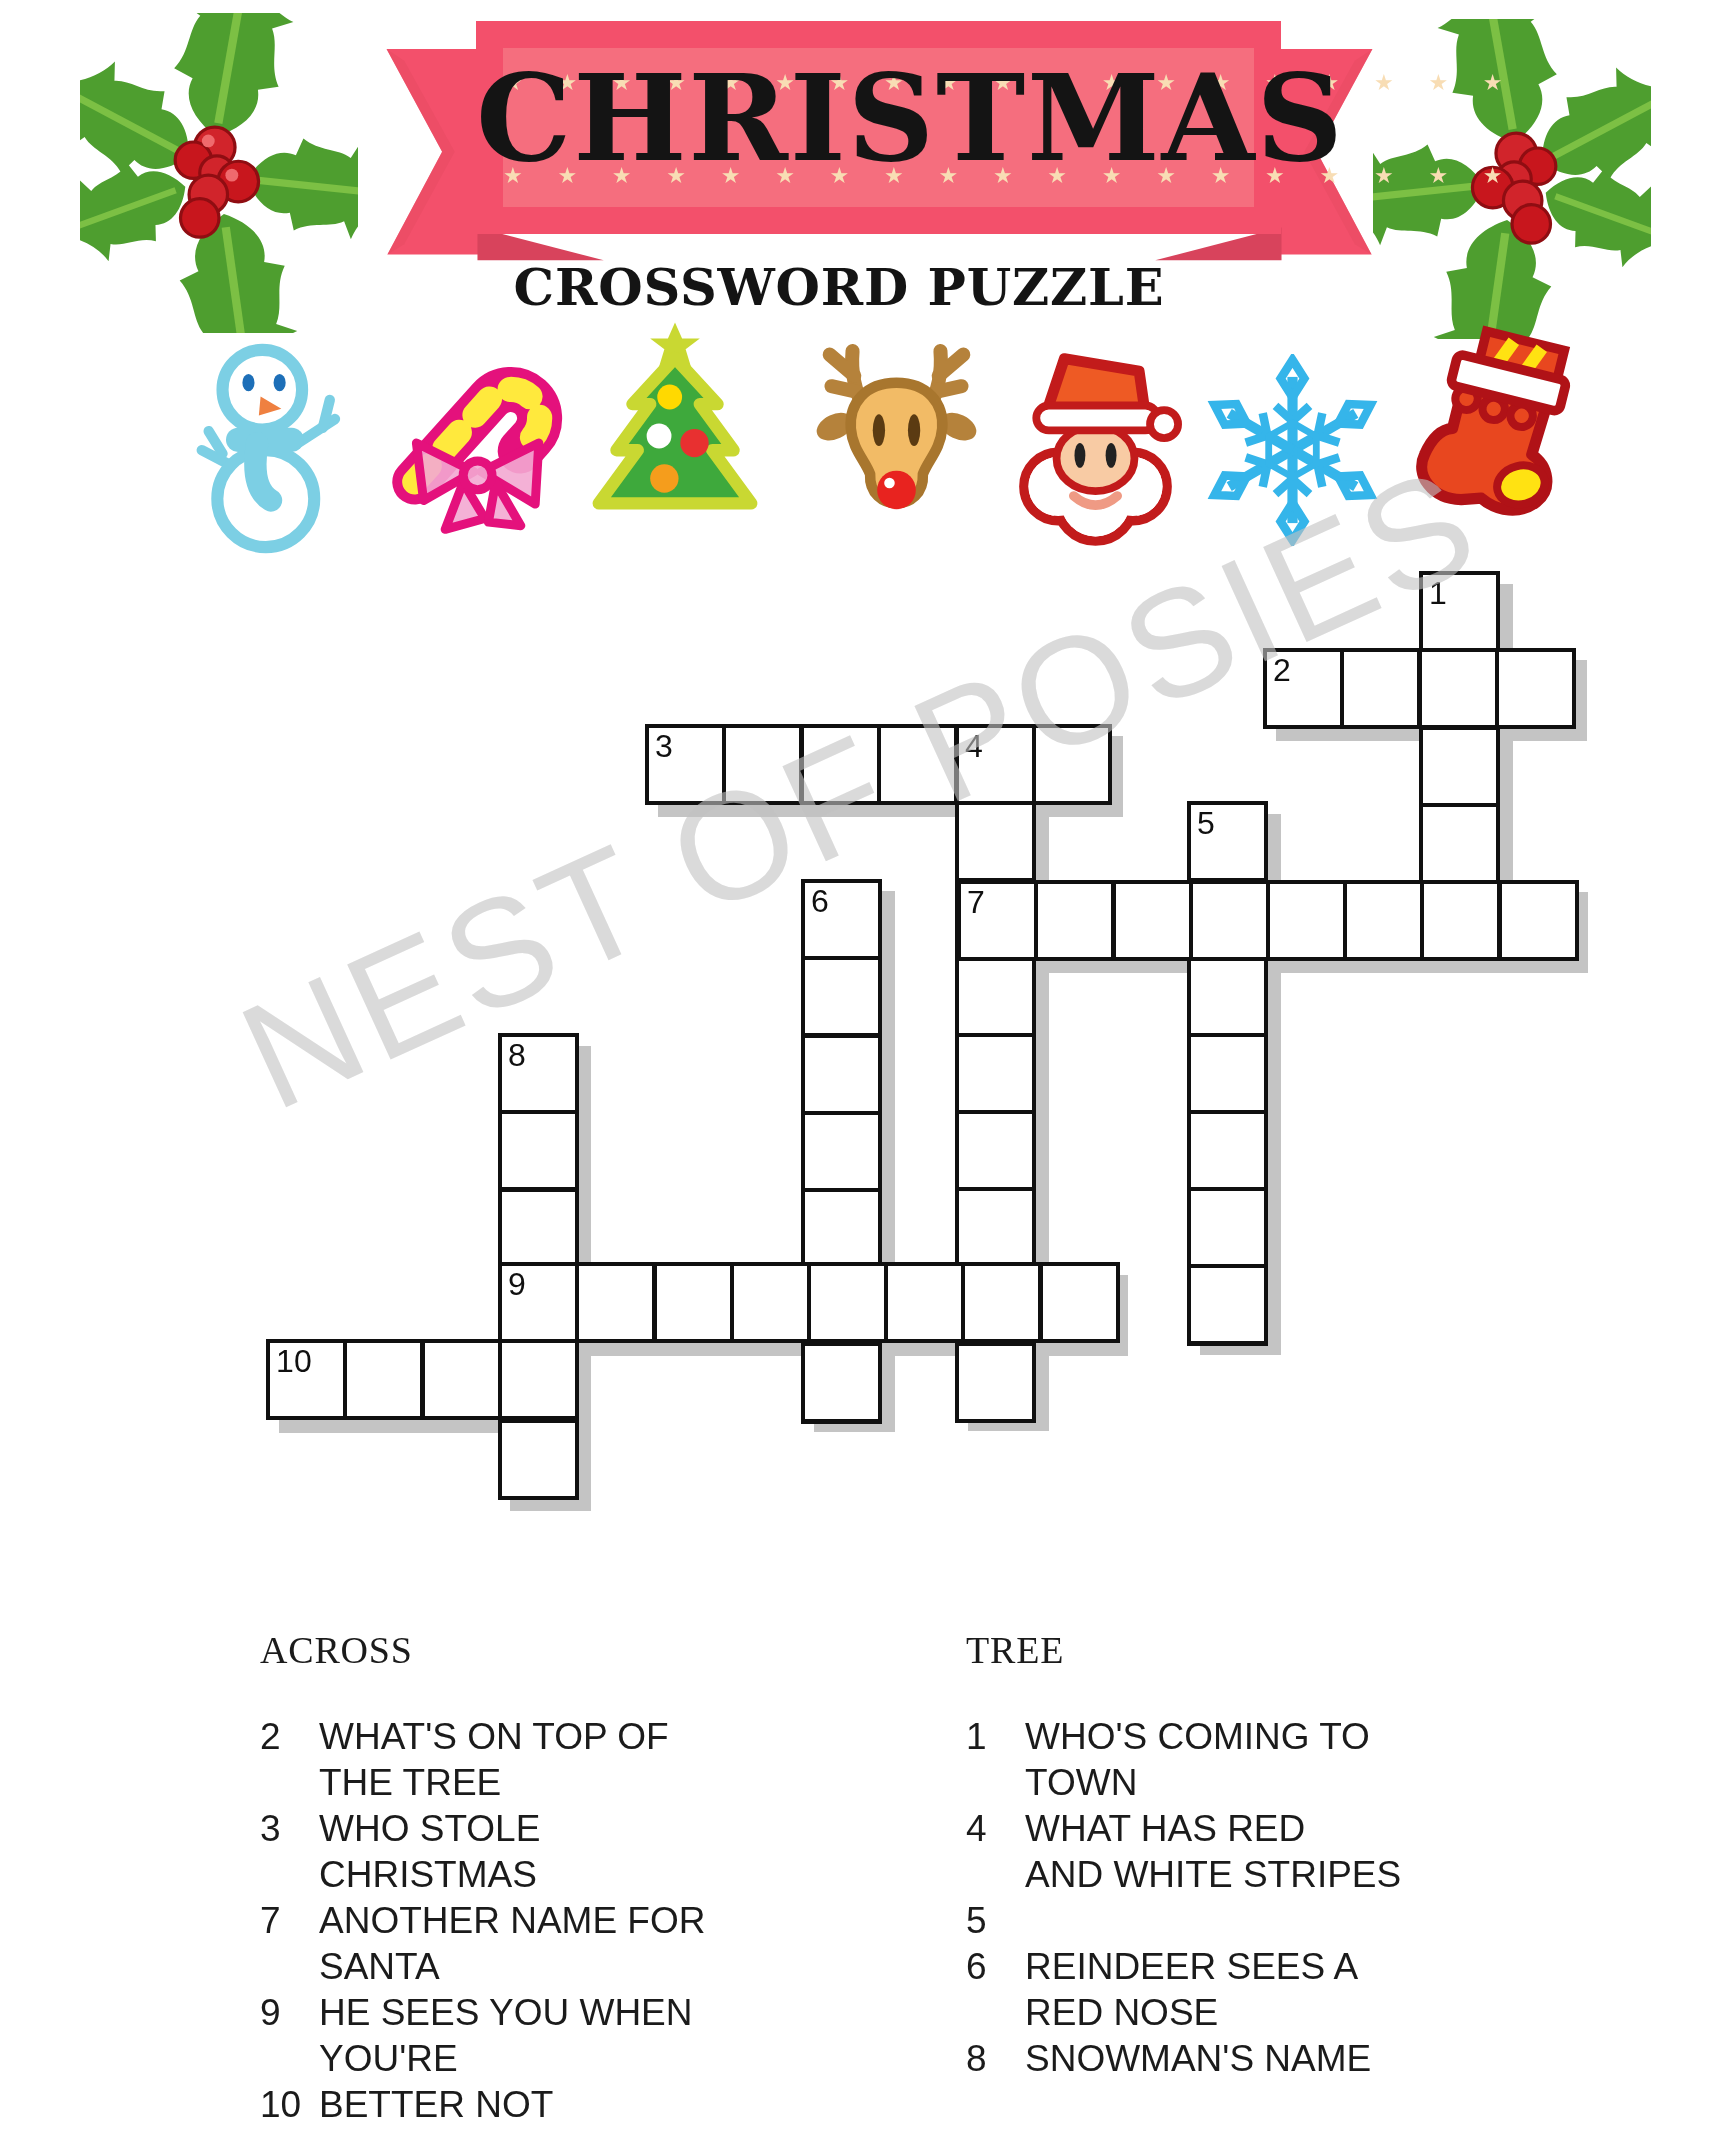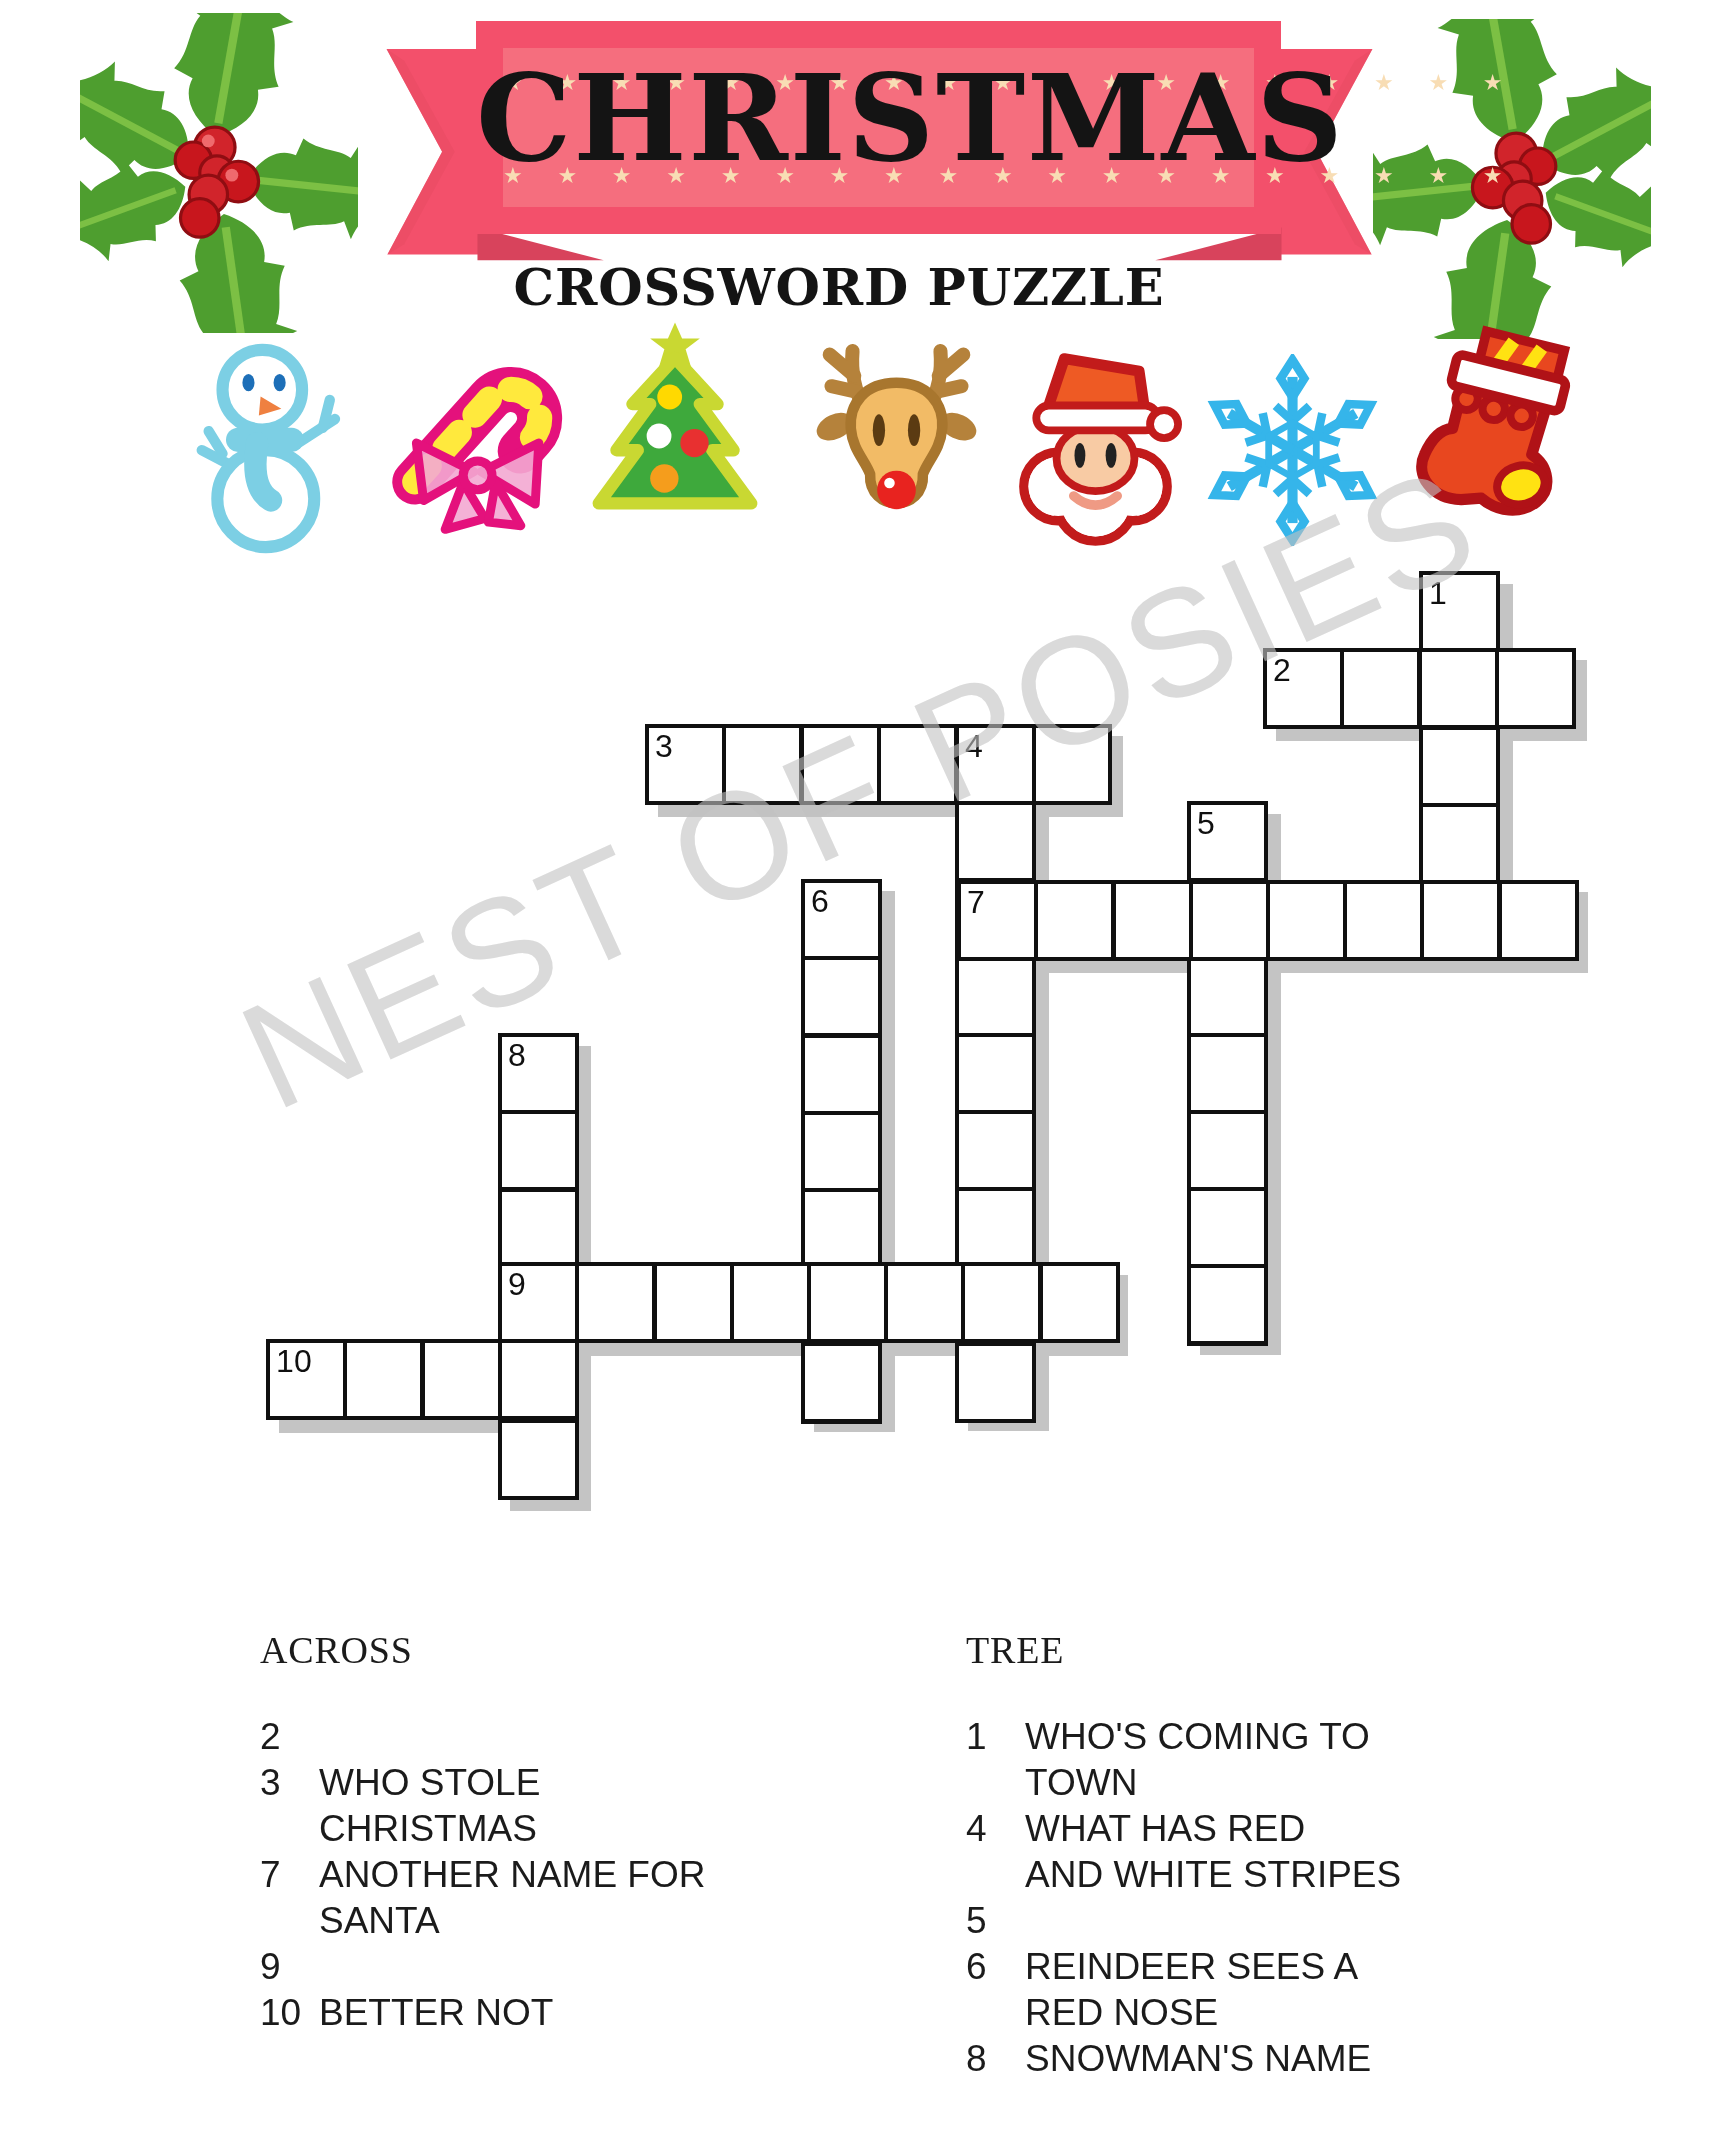--- a/index.html
+++ b/index.html
@@ -321,33 +321,37 @@
       <div class="cell"></div>
     </div>
   </div>
 
 <div id="watermark">NEST OF POSIES</div>
 
 <div class="clue-header" style="left:260px;top:1628px;">ACROSS</div>
 <div id="across-list" class="clue-list" style="left:260px;top:1714px;">
     <div class="clue-row">
       <div class="clue-num">2</div>
+      <div class="clue-text">WHAT'S ON TOP OF
+THE TREE</div>
     </div>
     <div class="clue-row">
       <div class="clue-num">3</div>
       <div class="clue-text">WHO STOLE
 CHRISTMAS</div>
     </div>
     <div class="clue-row">
       <div class="clue-num">7</div>
       <div class="clue-text">ANOTHER NAME FOR
 SANTA</div>
     </div>
     <div class="clue-row">
       <div class="clue-num">9</div>
+      <div class="clue-text">HE SEES YOU WHEN
+YOU'RE</div>
     </div>
     <div class="clue-row">
       <div class="clue-num">10</div>
       <div class="clue-text">BETTER NOT</div>
     </div>
   </div>
 
 <div class="clue-header" style="left:966px;top:1628px;">TREE</div>
 <div id="down-list" class="clue-list" style="left:966px;top:1714px;">
     <div class="clue-row">

